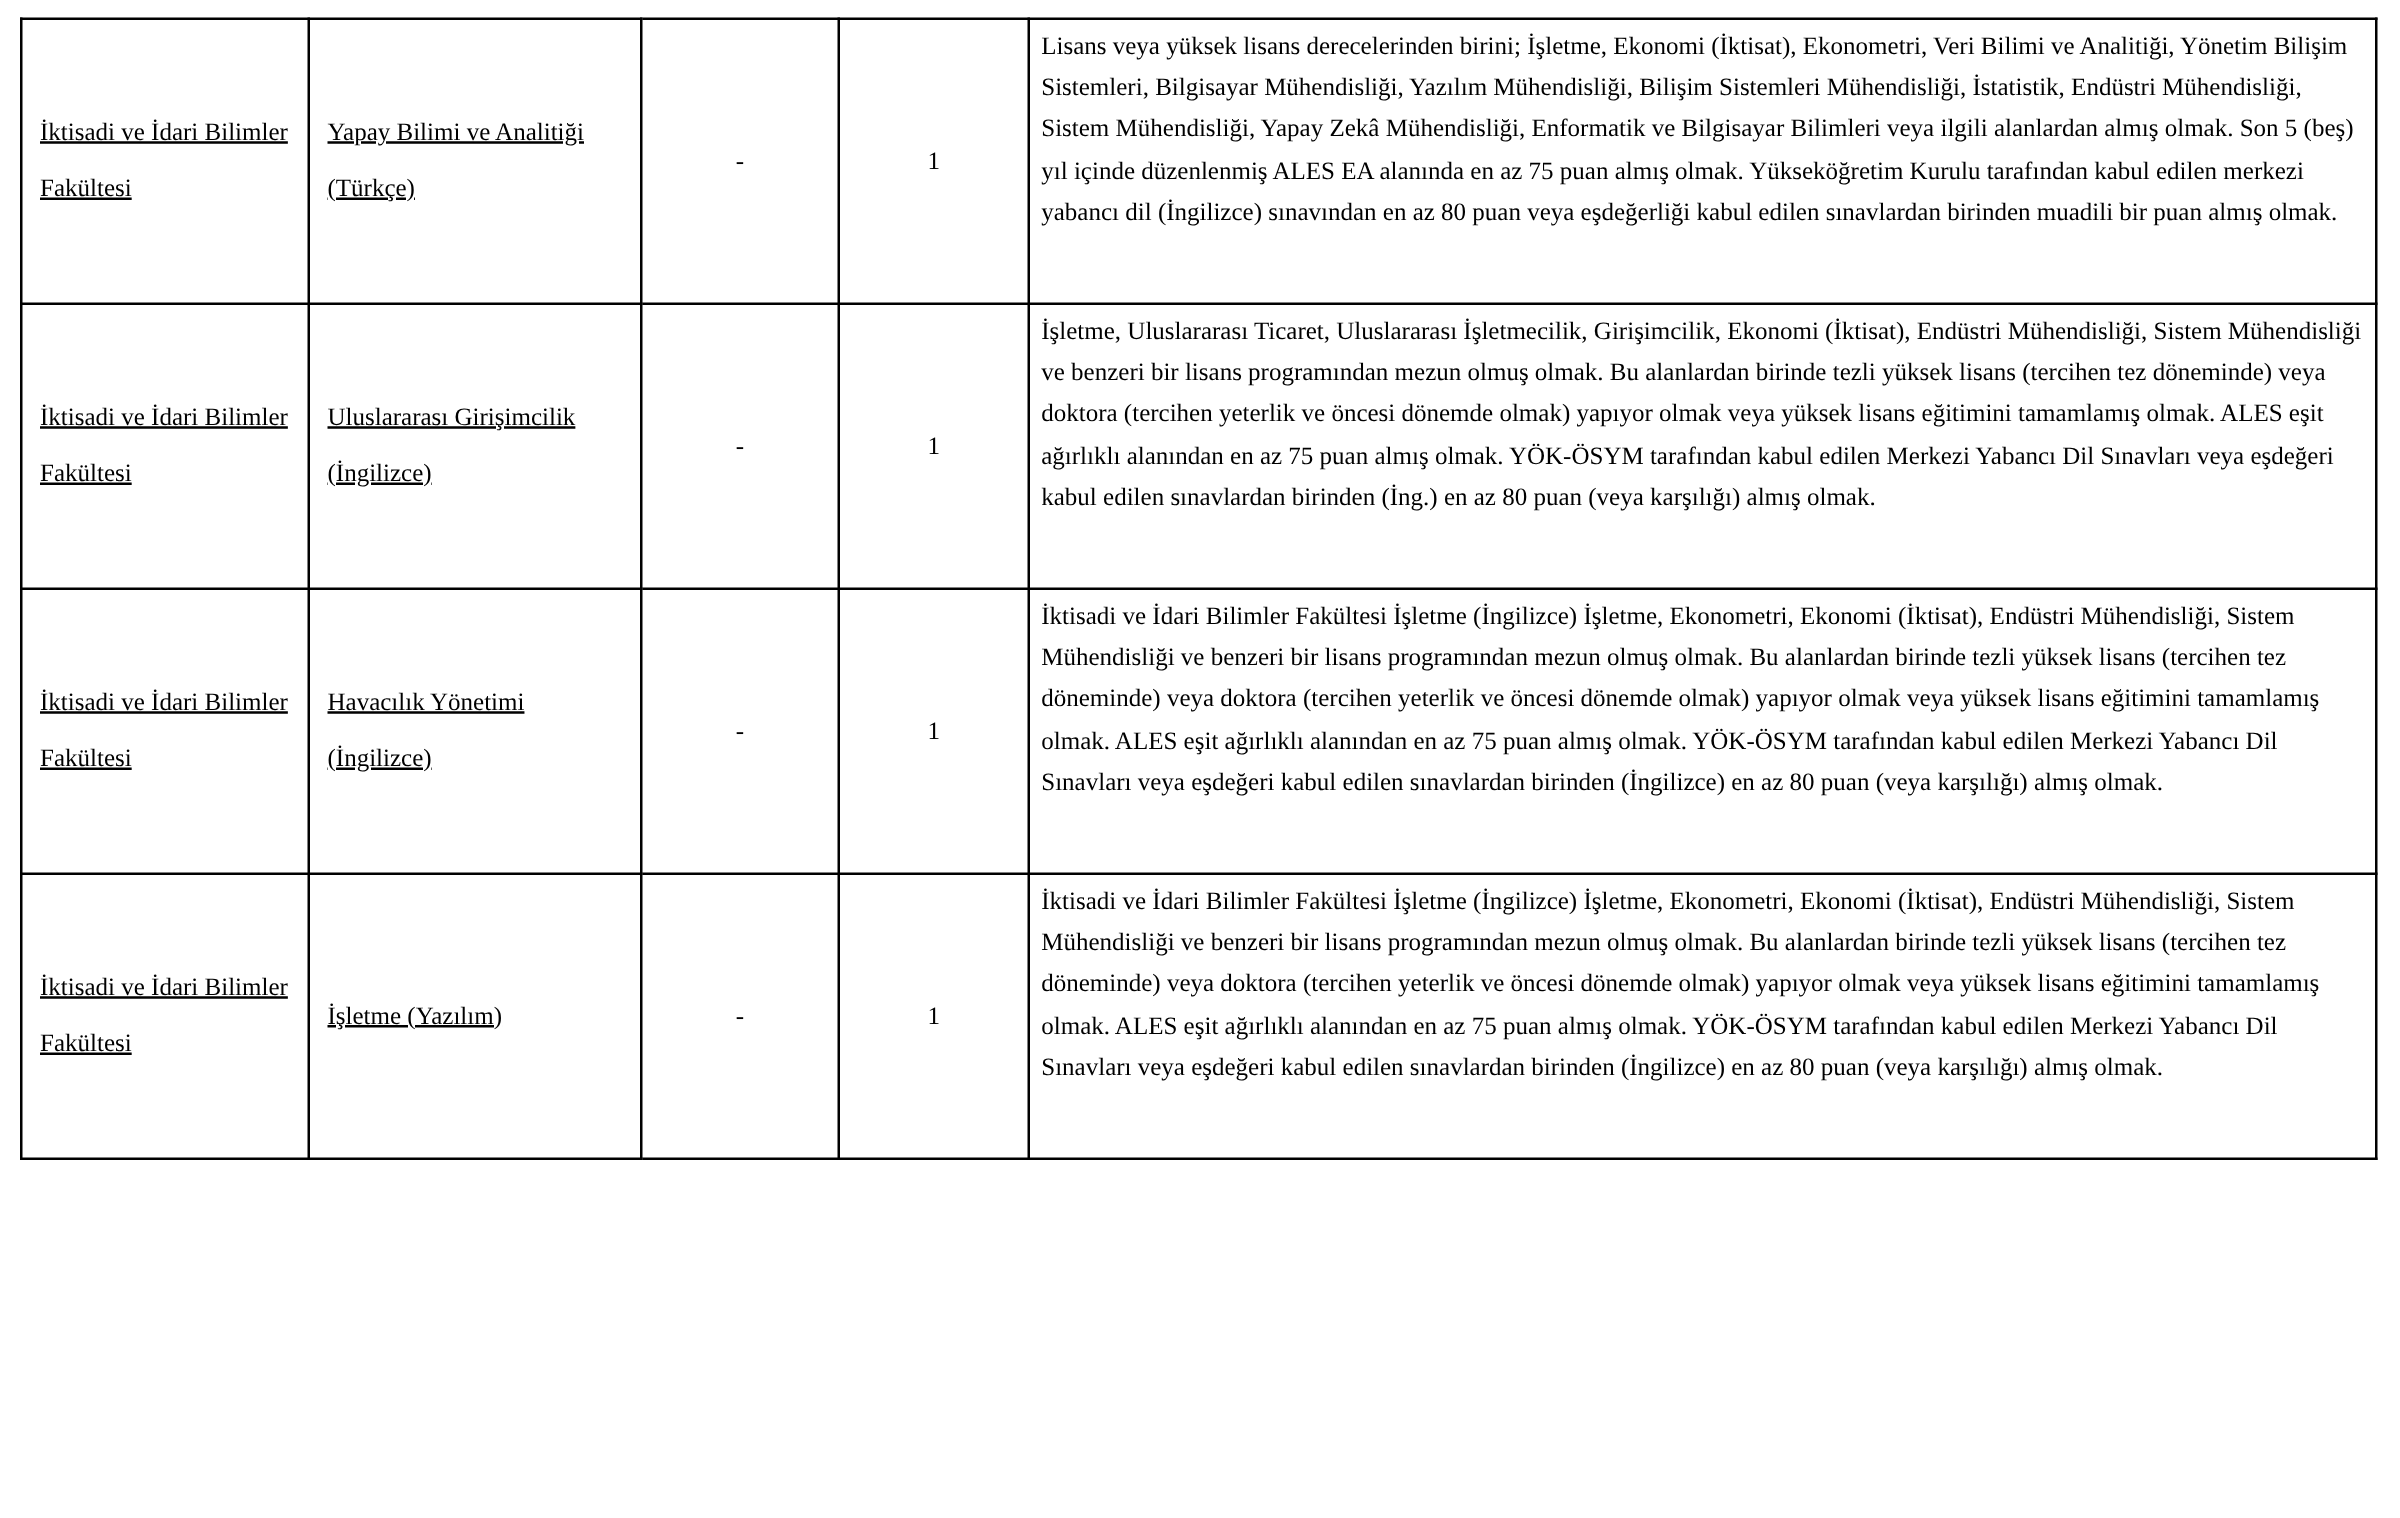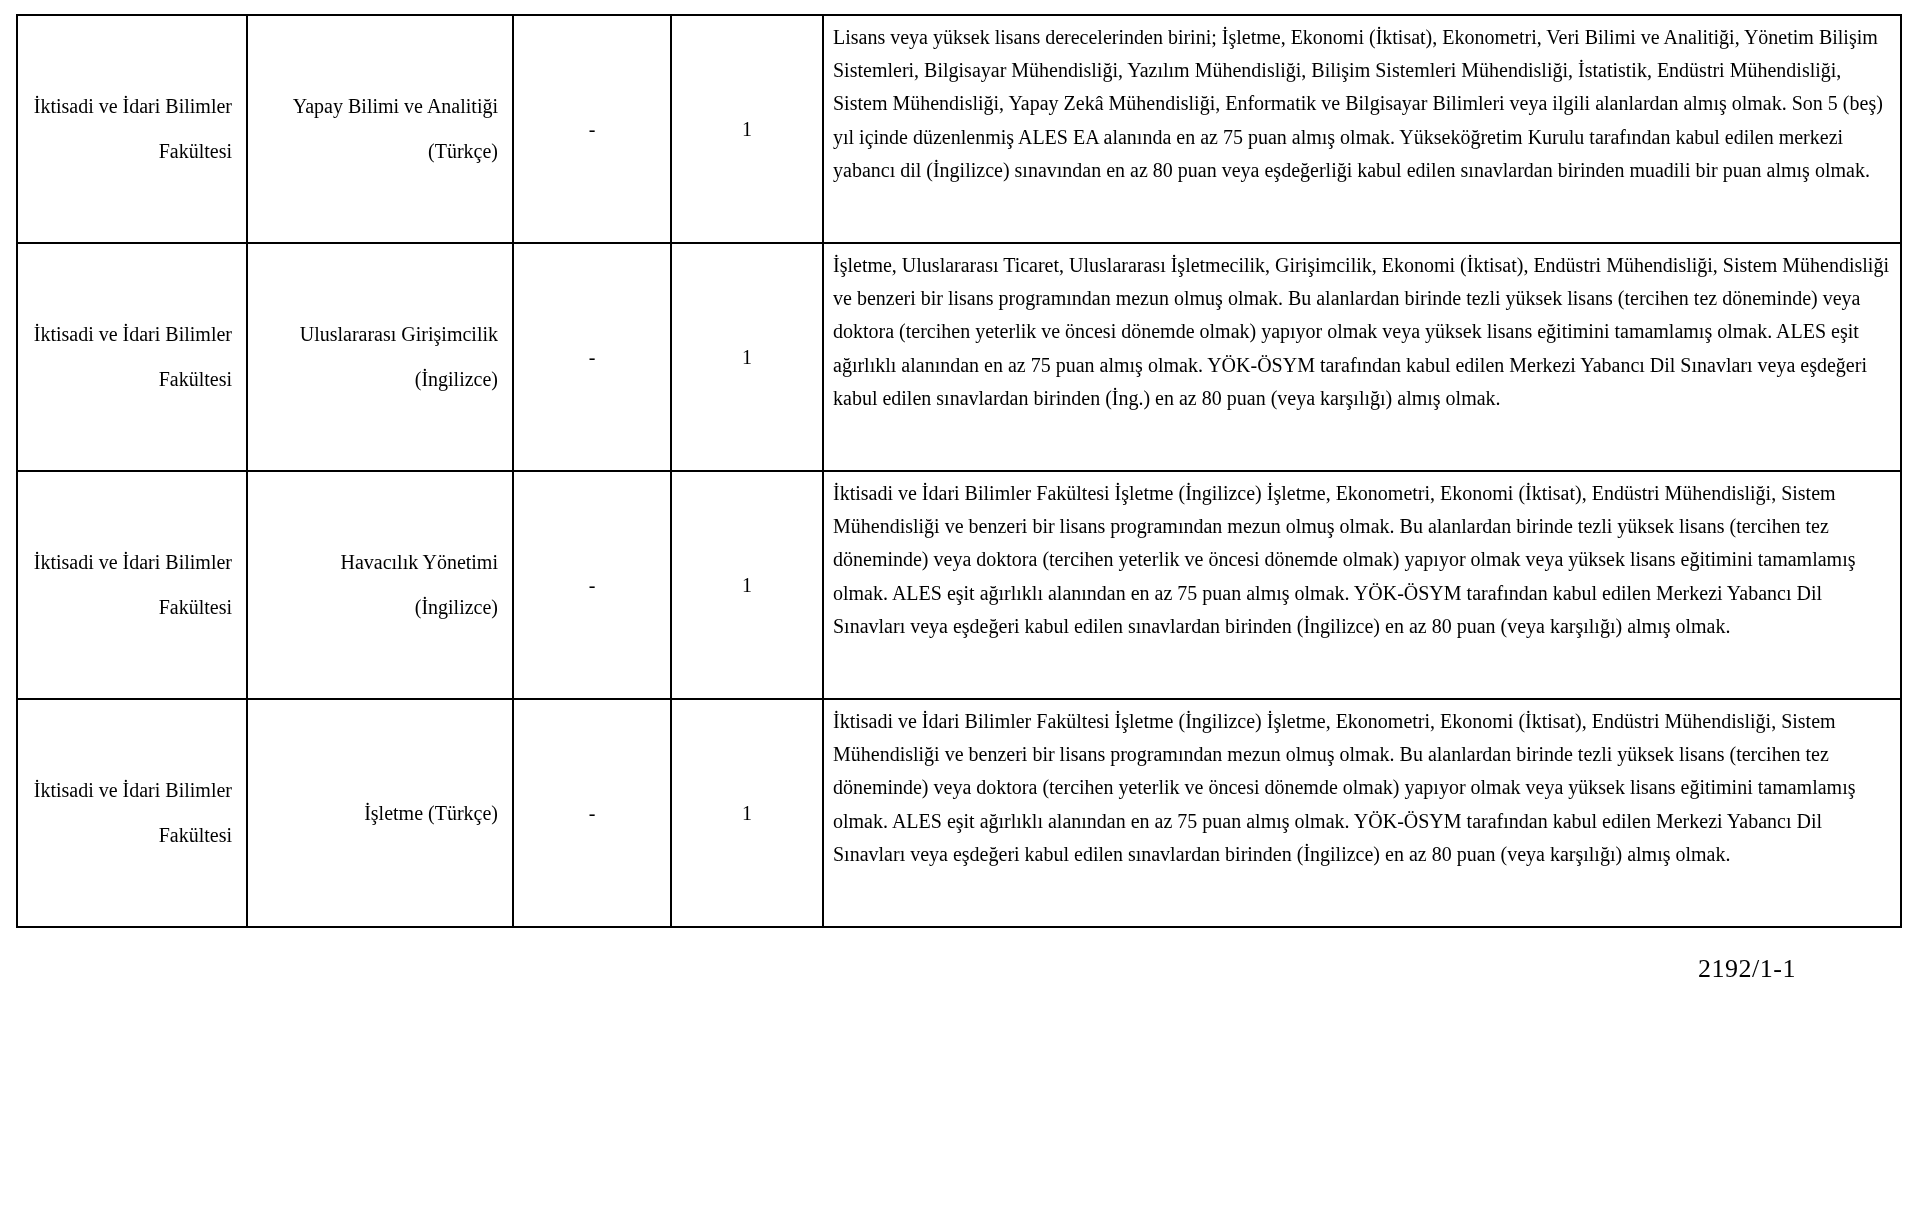--- a/index.html
+++ b/index.html
@@ -28,24 +28,25 @@
     box-sizing: border-box;
     overflow: hidden;
   }
   col.w-faculty { width: 230px; }
   col.w-program { width: 266px; }
   col.w-dash    { width: 158px; }
   col.w-count   { width: 152px; }
   col.w-req     { width: 1078px; }
 
   td.c-faculty, td.c-program {
-    text-align: right;
+    text-align: left;
     vertical-align: middle;
     line-height: 2.25;
     padding: 4px 14px;
+    text-decoration: underline;
   }
   td.c-dash, td.c-count {
     text-align: center;
     vertical-align: middle;
     padding: 4px 6px;
   }
   td.c-req {
     text-align: left;
     vertical-align: top;
     line-height: 1.66;
@@ -93,23 +94,22 @@
       </tr>
       <tr class="vrow">
         <td class="c-faculty">İktisadi ve İdari Bilimler Fakültesi</td>
         <td class="c-program">Havacılık Yönetimi (İngilizce)</td>
         <td class="c-dash">-</td>
         <td class="c-count">1</td>
         <td class="c-req">İktisadi ve İdari Bilimler Fakültesi İşletme (İngilizce) İşletme, Ekonometri, Ekonomi (İktisat), Endüstri Mühendisliği, Sistem Mühendisliği ve benzeri bir lisans programından mezun olmuş olmak. Bu alanlardan birinde tezli yüksek lisans (tercihen tez döneminde) veya doktora (tercihen yeterlik ve öncesi dönemde olmak) yapıyor olmak veya yüksek lisans eğitimini tamamlamış olmak. ALES eşit ağırlıklı alanından en az 75 puan almış olmak. YÖK-ÖSYM tarafından kabul edilen Merkezi Yabancı Dil Sınavları veya eşdeğeri kabul edilen sınavlardan birinden (İngilizce) en az 80 puan (veya karşılığı) almış olmak.</td>
       </tr>
       <tr class="vrow">
         <td class="c-faculty">İktisadi ve İdari Bilimler Fakültesi</td>
-        <td class="c-program">İşletme (Türkçe)</td>
+        <td class="c-program">İşletme (Yazılım)</td>
         <td class="c-dash">-</td>
         <td class="c-count">1</td>
         <td class="c-req">İktisadi ve İdari Bilimler Fakültesi İşletme (İngilizce) İşletme, Ekonometri, Ekonomi (İktisat), Endüstri Mühendisliği, Sistem Mühendisliği ve benzeri bir lisans programından mezun olmuş olmak. Bu alanlardan birinde tezli yüksek lisans (tercihen tez döneminde) veya doktora (tercihen yeterlik ve öncesi dönemde olmak) yapıyor olmak veya yüksek lisans eğitimini tamamlamış olmak. ALES eşit ağırlıklı alanından en az 75 puan almış olmak. YÖK-ÖSYM tarafından kabul edilen Merkezi Yabancı Dil Sınavları veya eşdeğeri kabul edilen sınavlardan birinden (İngilizce) en az 80 puan (veya karşılığı) almış olmak.</td>
       </tr>
     </tbody>
   </table>
 
-  <div class="footer-code">2192/1-1</div>
 
 </div>
 
 </body></html>

